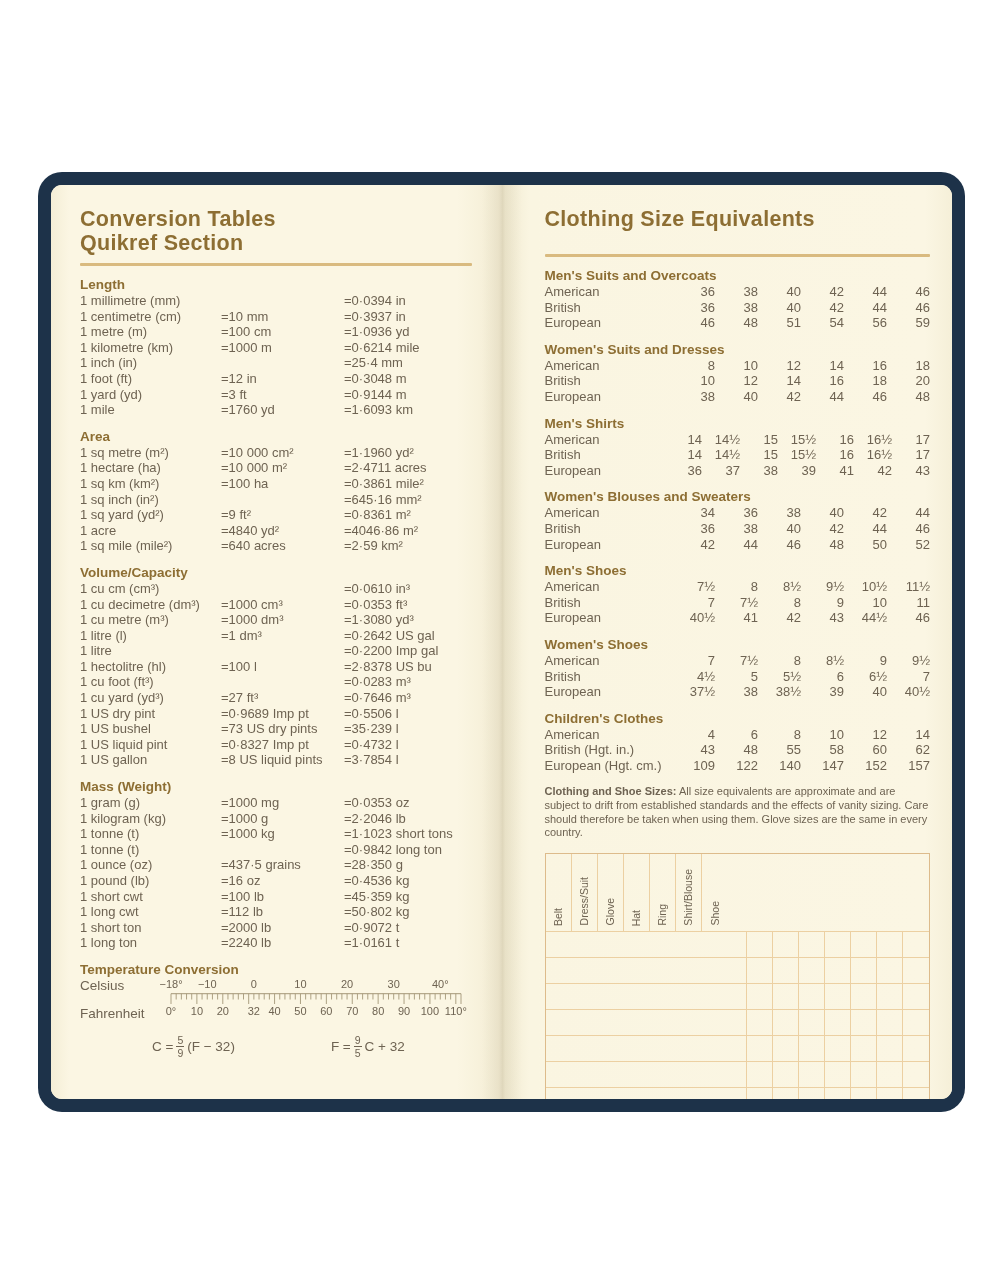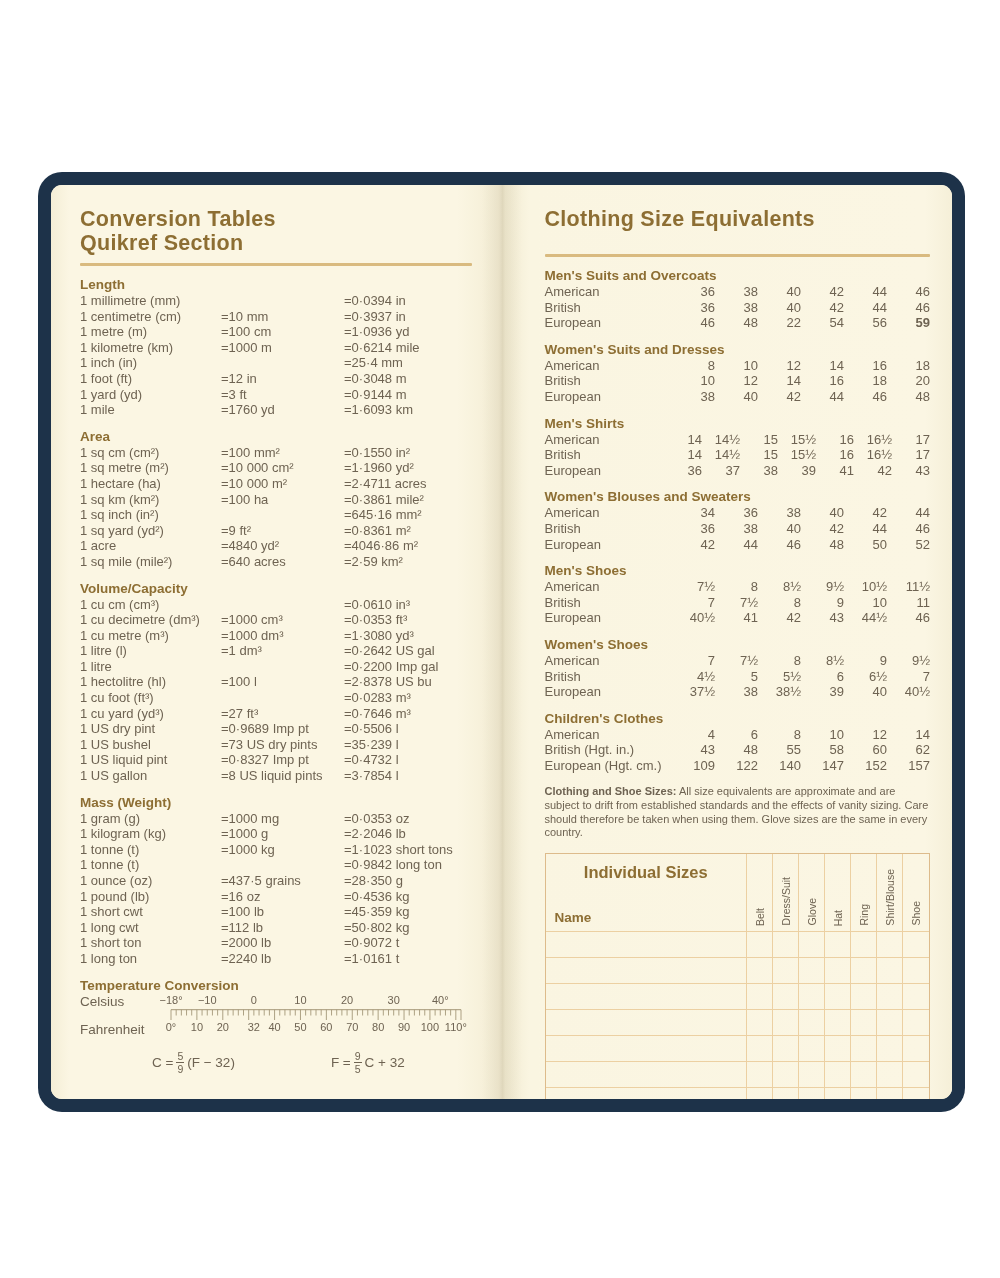--- a/index.html
+++ b/index.html
@@ -118,25 +118,20 @@
             <span class="c-label">1 yard (yd)</span>
             <span class="c-mid">=3 ft</span>
             <span class="c-res">=0·9144 m</span>
           </div>
           <div class="conv-row">
             <span class="c-label">1 mile</span>
             <span class="c-mid">=1760 yd</span>
             <span class="c-res">=1·6093 km</span>
           </div>
           <div class="sec-h">Area</div>
-          <div class="conv-row">
-            <span class="c-label">1 sq cm (cm²)</span>
-            <span class="c-mid">=100 mm²</span>
-            <span class="c-res">=0·1550 in²</span>
-          </div>
           <div class="conv-row">
             <span class="c-label">1 sq metre (m²)</span>
             <span class="c-mid">=10 000 cm²</span>
             <span class="c-res">=1·1960 yd²</span>
           </div>
           <div class="conv-row">
             <span class="c-label">1 hectare (ha)</span>
             <span class="c-mid">=10 000 m²</span>
             <span class="c-res">=2·4711 acres</span>
           </div>
@@ -393,24 +388,24 @@
               <span class="sz-v" style="width: 43px;">38</span>
               <span class="sz-v" style="width: 43px;">40</span>
               <span class="sz-v" style="width: 43px;">42</span>
               <span class="sz-v" style="width: 43px;">44</span>
               <span class="sz-v" style="width: 43px;">46</span>
             </div>
             <div class="sz-row">
               <span class="sz-label">European</span>
               <span class="sz-v" style="width: 43px;">46</span>
               <span class="sz-v" style="width: 43px;">48</span>
-              <span class="sz-v" style="width: 43px;">22</span>
+              <span class="sz-v" style="width: 43px;">51</span>
               <span class="sz-v" style="width: 43px;">54</span>
               <span class="sz-v" style="width: 43px;">56</span>
-              <span class="sz-v" style="width: 43px; font-weight: bold;">59</span>
+              <span class="sz-v" style="width: 43px;">59</span>
             </div>
           </div>
           <div class="rsec">
             <div class="sec-h">Women's Suits and Dresses</div>
             <div class="sz-row">
               <span class="sz-label">American</span>
               <span class="sz-v" style="width: 43px;">8</span>
               <span class="sz-v" style="width: 43px;">10</span>
               <span class="sz-v" style="width: 43px;">12</span>
               <span class="sz-v" style="width: 43px;">14</span>
@@ -588,24 +583,20 @@
               <span class="sz-v" style="width: 43px;">152</span>
               <span class="sz-v" style="width: 43px;">157</span>
             </div>
           </div>
         </div>
 
       <p class="note"><b>Clothing and Shoe Sizes:</b><span> All size equivalents are approximate and are subject to drift from established standards and the effects of vanity sizing. Care should therefore be taken when using them. Glove sizes are the same in every country.</span></p>
 
       <div class="ind">
         <div class="ind-head">
-          <div class="ind-namecell">
-            <div class="ind-title">Individual Sizes</div>
-            <div class="ind-name">Name</div>
-          </div>
           <span id="ind-cols" style="display: flex;">
               <div class="vcell" style="display: flex;">
                 <span>Belt</span>
               </div>
               <div class="vcell" style="display: flex;">
                 <span>Dress/Suit</span>
               </div>
               <div class="vcell" style="display: flex;">
                 <span>Glove</span>
               </div>

